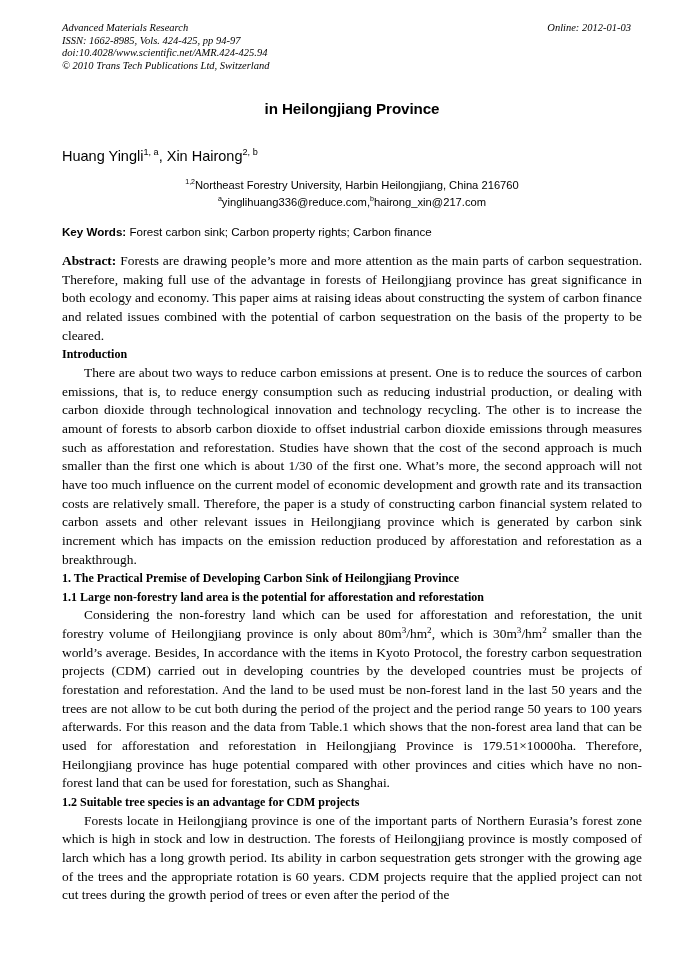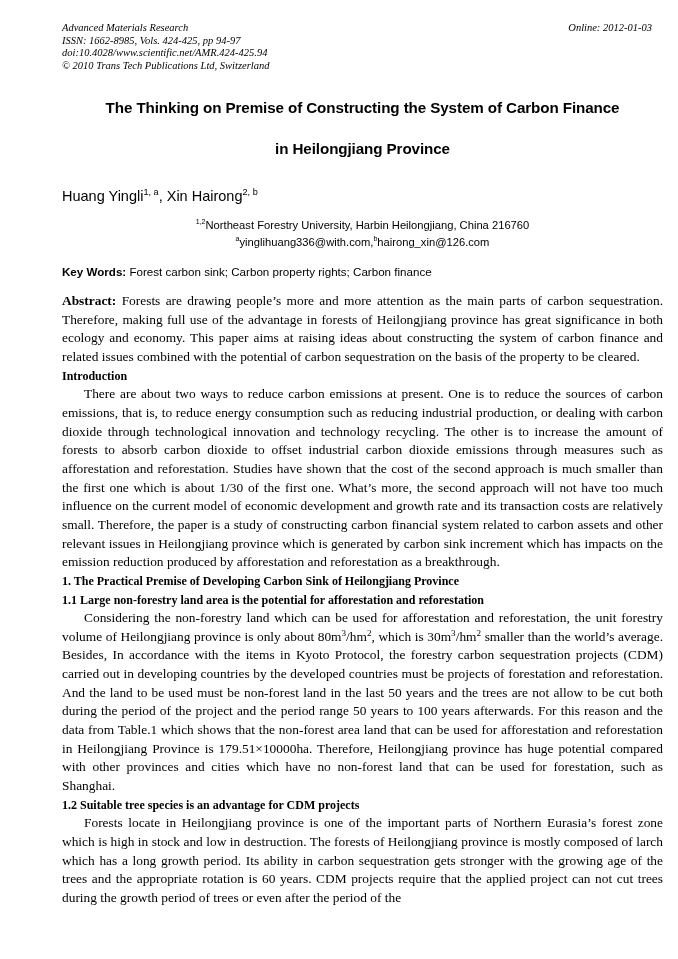--- a/index.html
+++ b/index.html
@@ -12,21 +12,21 @@
     height: 959px;
     font-family: "Liberation Serif", serif;
     color: #000000;
     overflow: hidden;
   }
   .page {
     position: relative;
     width: 678px;
     height: 771px;
     box-sizing: border-box;
-    padding: 22px 15px 0 62px;
+    padding: 22px 36px 0 62px;
   }
 
   
   .journal-header {
     font-family: "Liberation Serif", serif;
     font-style: italic;
     font-size: 10.5px;
     line-height: 12.6px;
     position: relative;
     height: 56px;
@@ -129,34 +129,33 @@
 
   <div class="journal-header">
     <div class="meta-line">Advanced Materials Research</div>
     <div class="meta-line">ISSN: 1662-8985, Vols. 424-425, pp 94-97</div>
     <div class="meta-line">doi:10.4028/www.scientific.net/AMR.424-425.94</div>
     <div class="meta-line">© 2010 Trans Tech Publications Ltd, Switzerland</div>
     <div class="online-date">Online: 2012-01-03</div>
   </div>
 
   <h1 class="paper-title">
-    <span>The Thinking on Premise of Constructing the System of Carbon Finance</span>
     <span class="line2">in Heilongjiang Province</span>
   </h1>
 
   <div class="authors">
     <span>Huang Yingli</span><sup>1, a</sup><span>, </span><span>Xin Hairong</span><sup>2, b</sup>
   </div>
 
   <div class="affiliation">
     <sup>1,2</sup><span>Northeast Forestry University, Harbin Heilongjiang, China 216760</span>
   </div>
 
   <div class="emails">
-    <sup>a</sup><span>yinglihuang336@with.com,</span><sup>b</sup><span>hairong_xin@126.com</span>
+    <sup>a</sup><span>yinglihuang336@reduce.com,</span><sup>b</sup><span>hairong_xin@217.com</span>
   </div>
 
   <div class="keywords">
     <span class="kw-label">Key Words:</span><span> Forest carbon sink; Carbon property rights; Carbon finance</span>
   </div>
 
   <div class="body-block">
     <span class="label-bold">Abstract:</span><span> Forests are drawing people’s more and more attention as the main parts of carbon sequestration. Therefore, making full use of the advantage in forests of Heilongjiang province has great significance in both ecology and economy. This paper aims at raising ideas about constructing the system of carbon finance and related issues combined with the potential of carbon sequestration on the basis of the property to be cleared.</span>
   </div>
 

